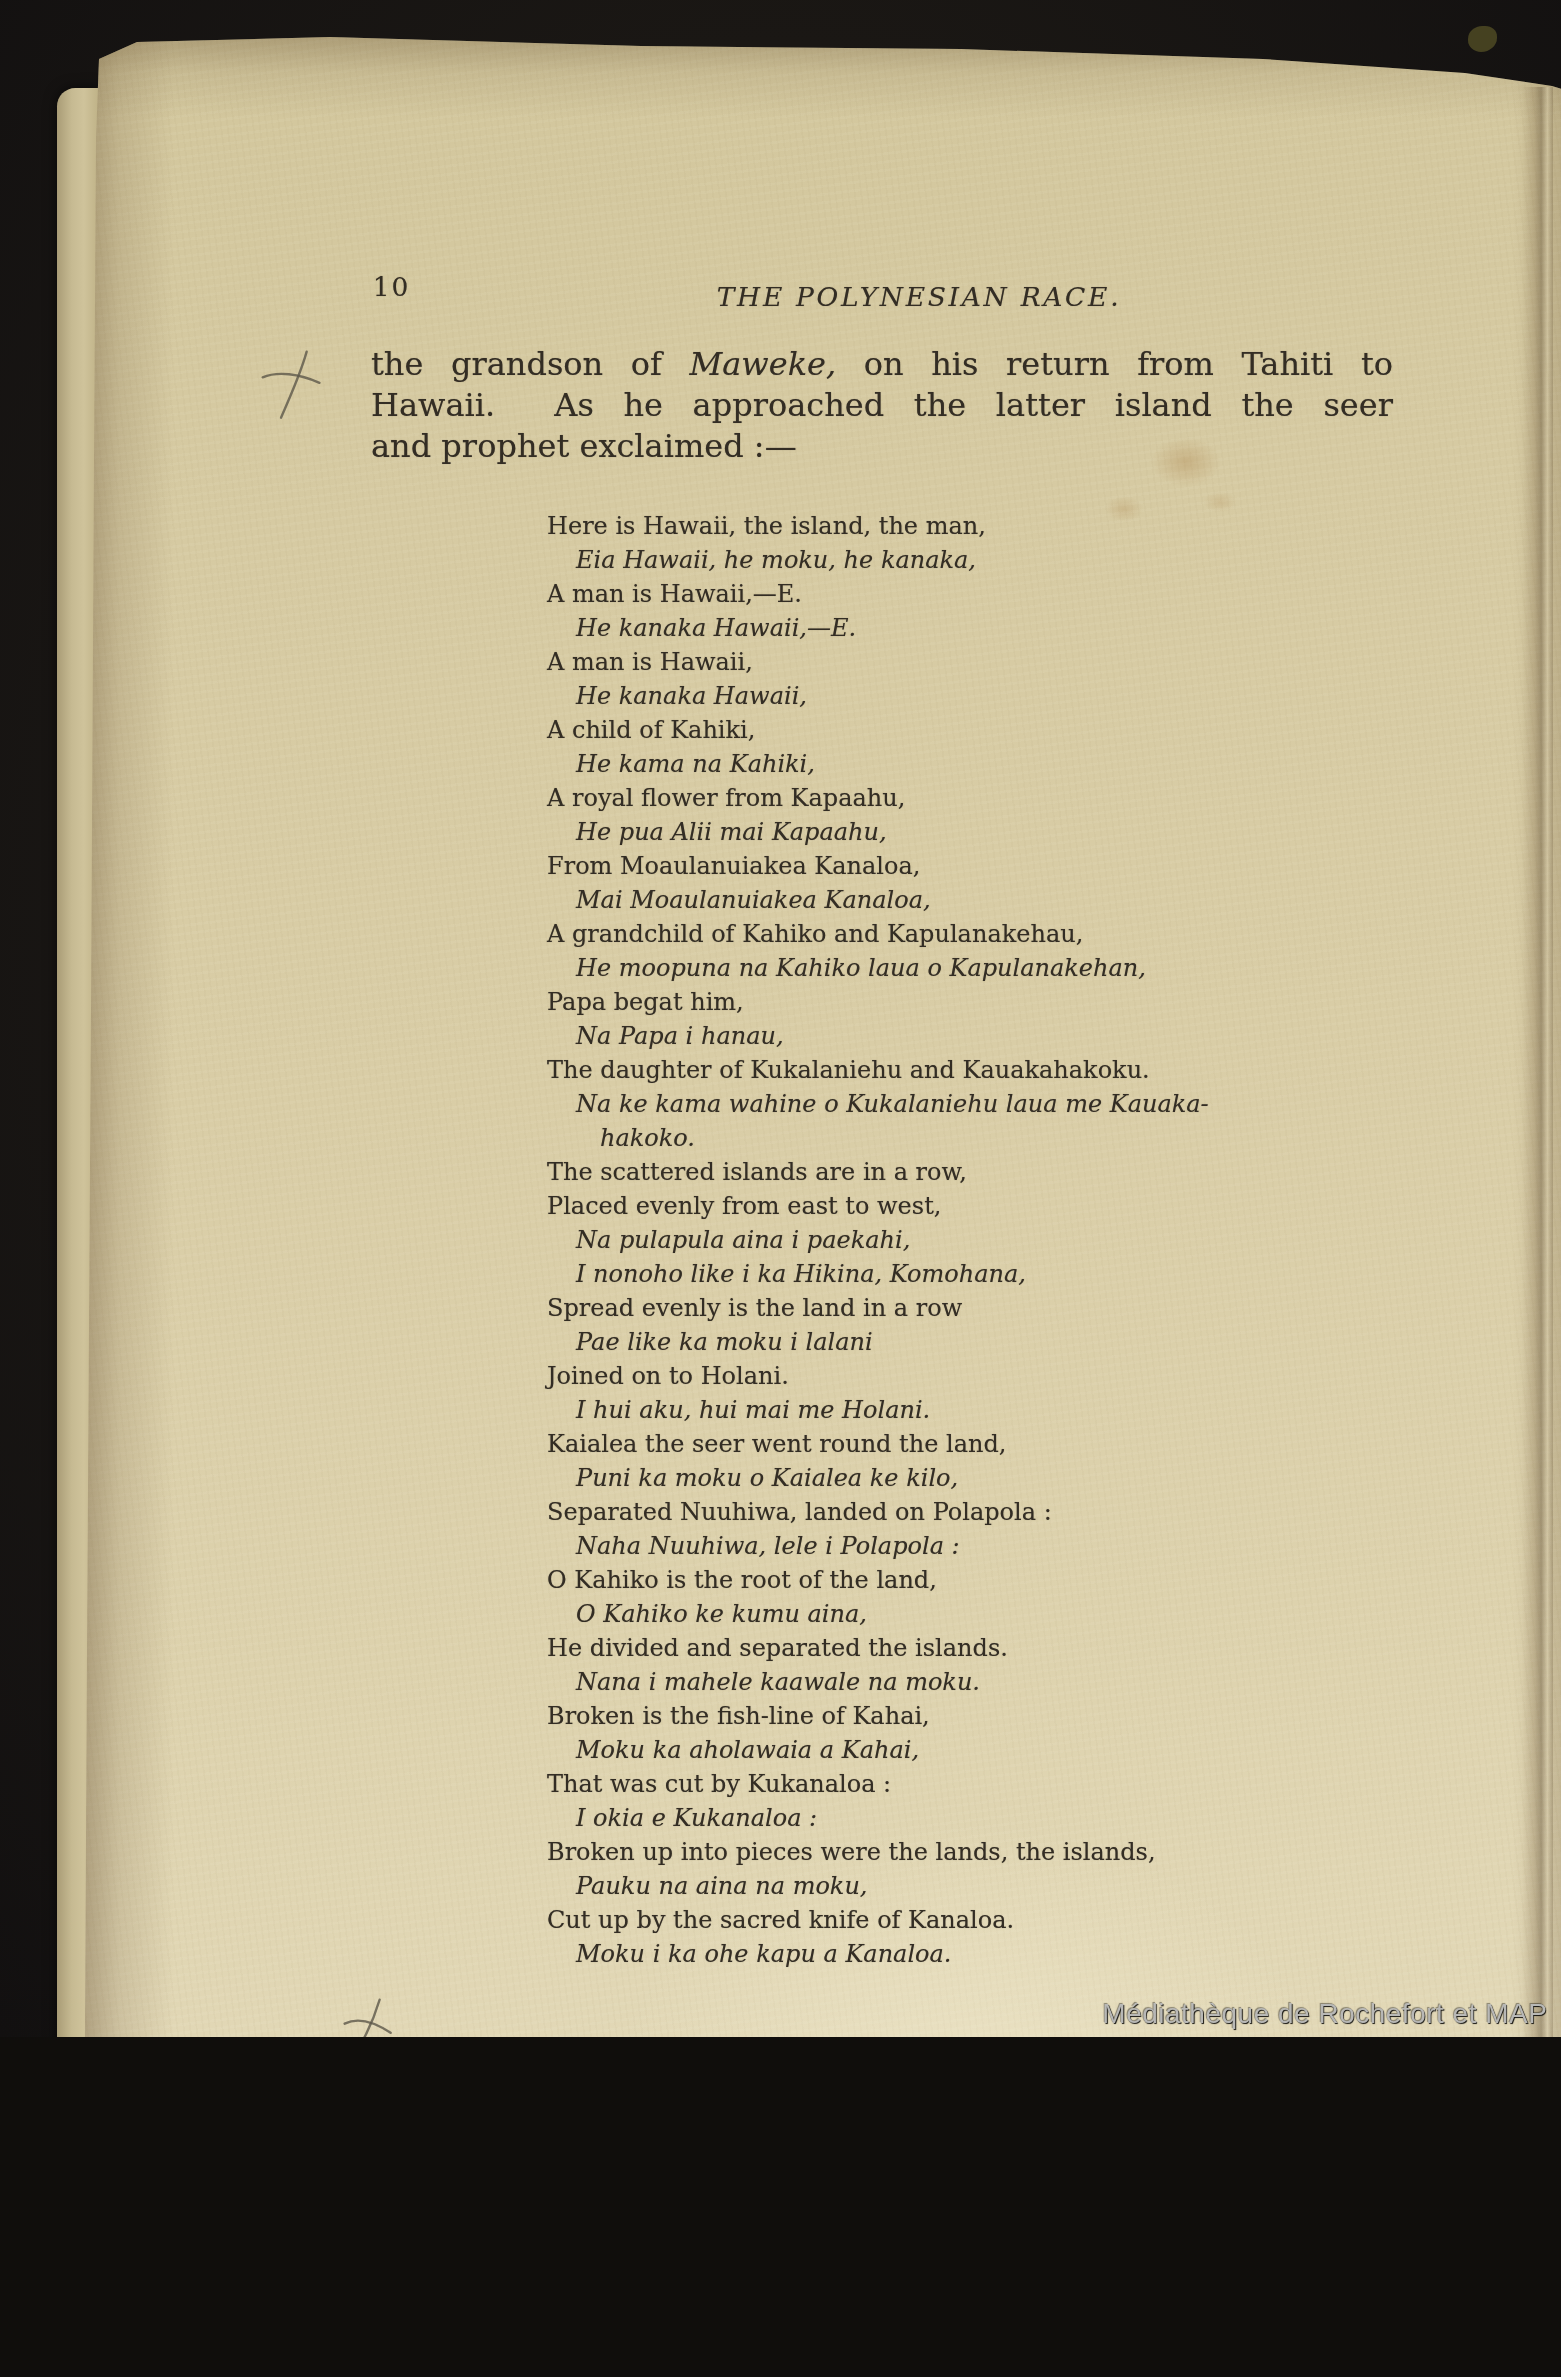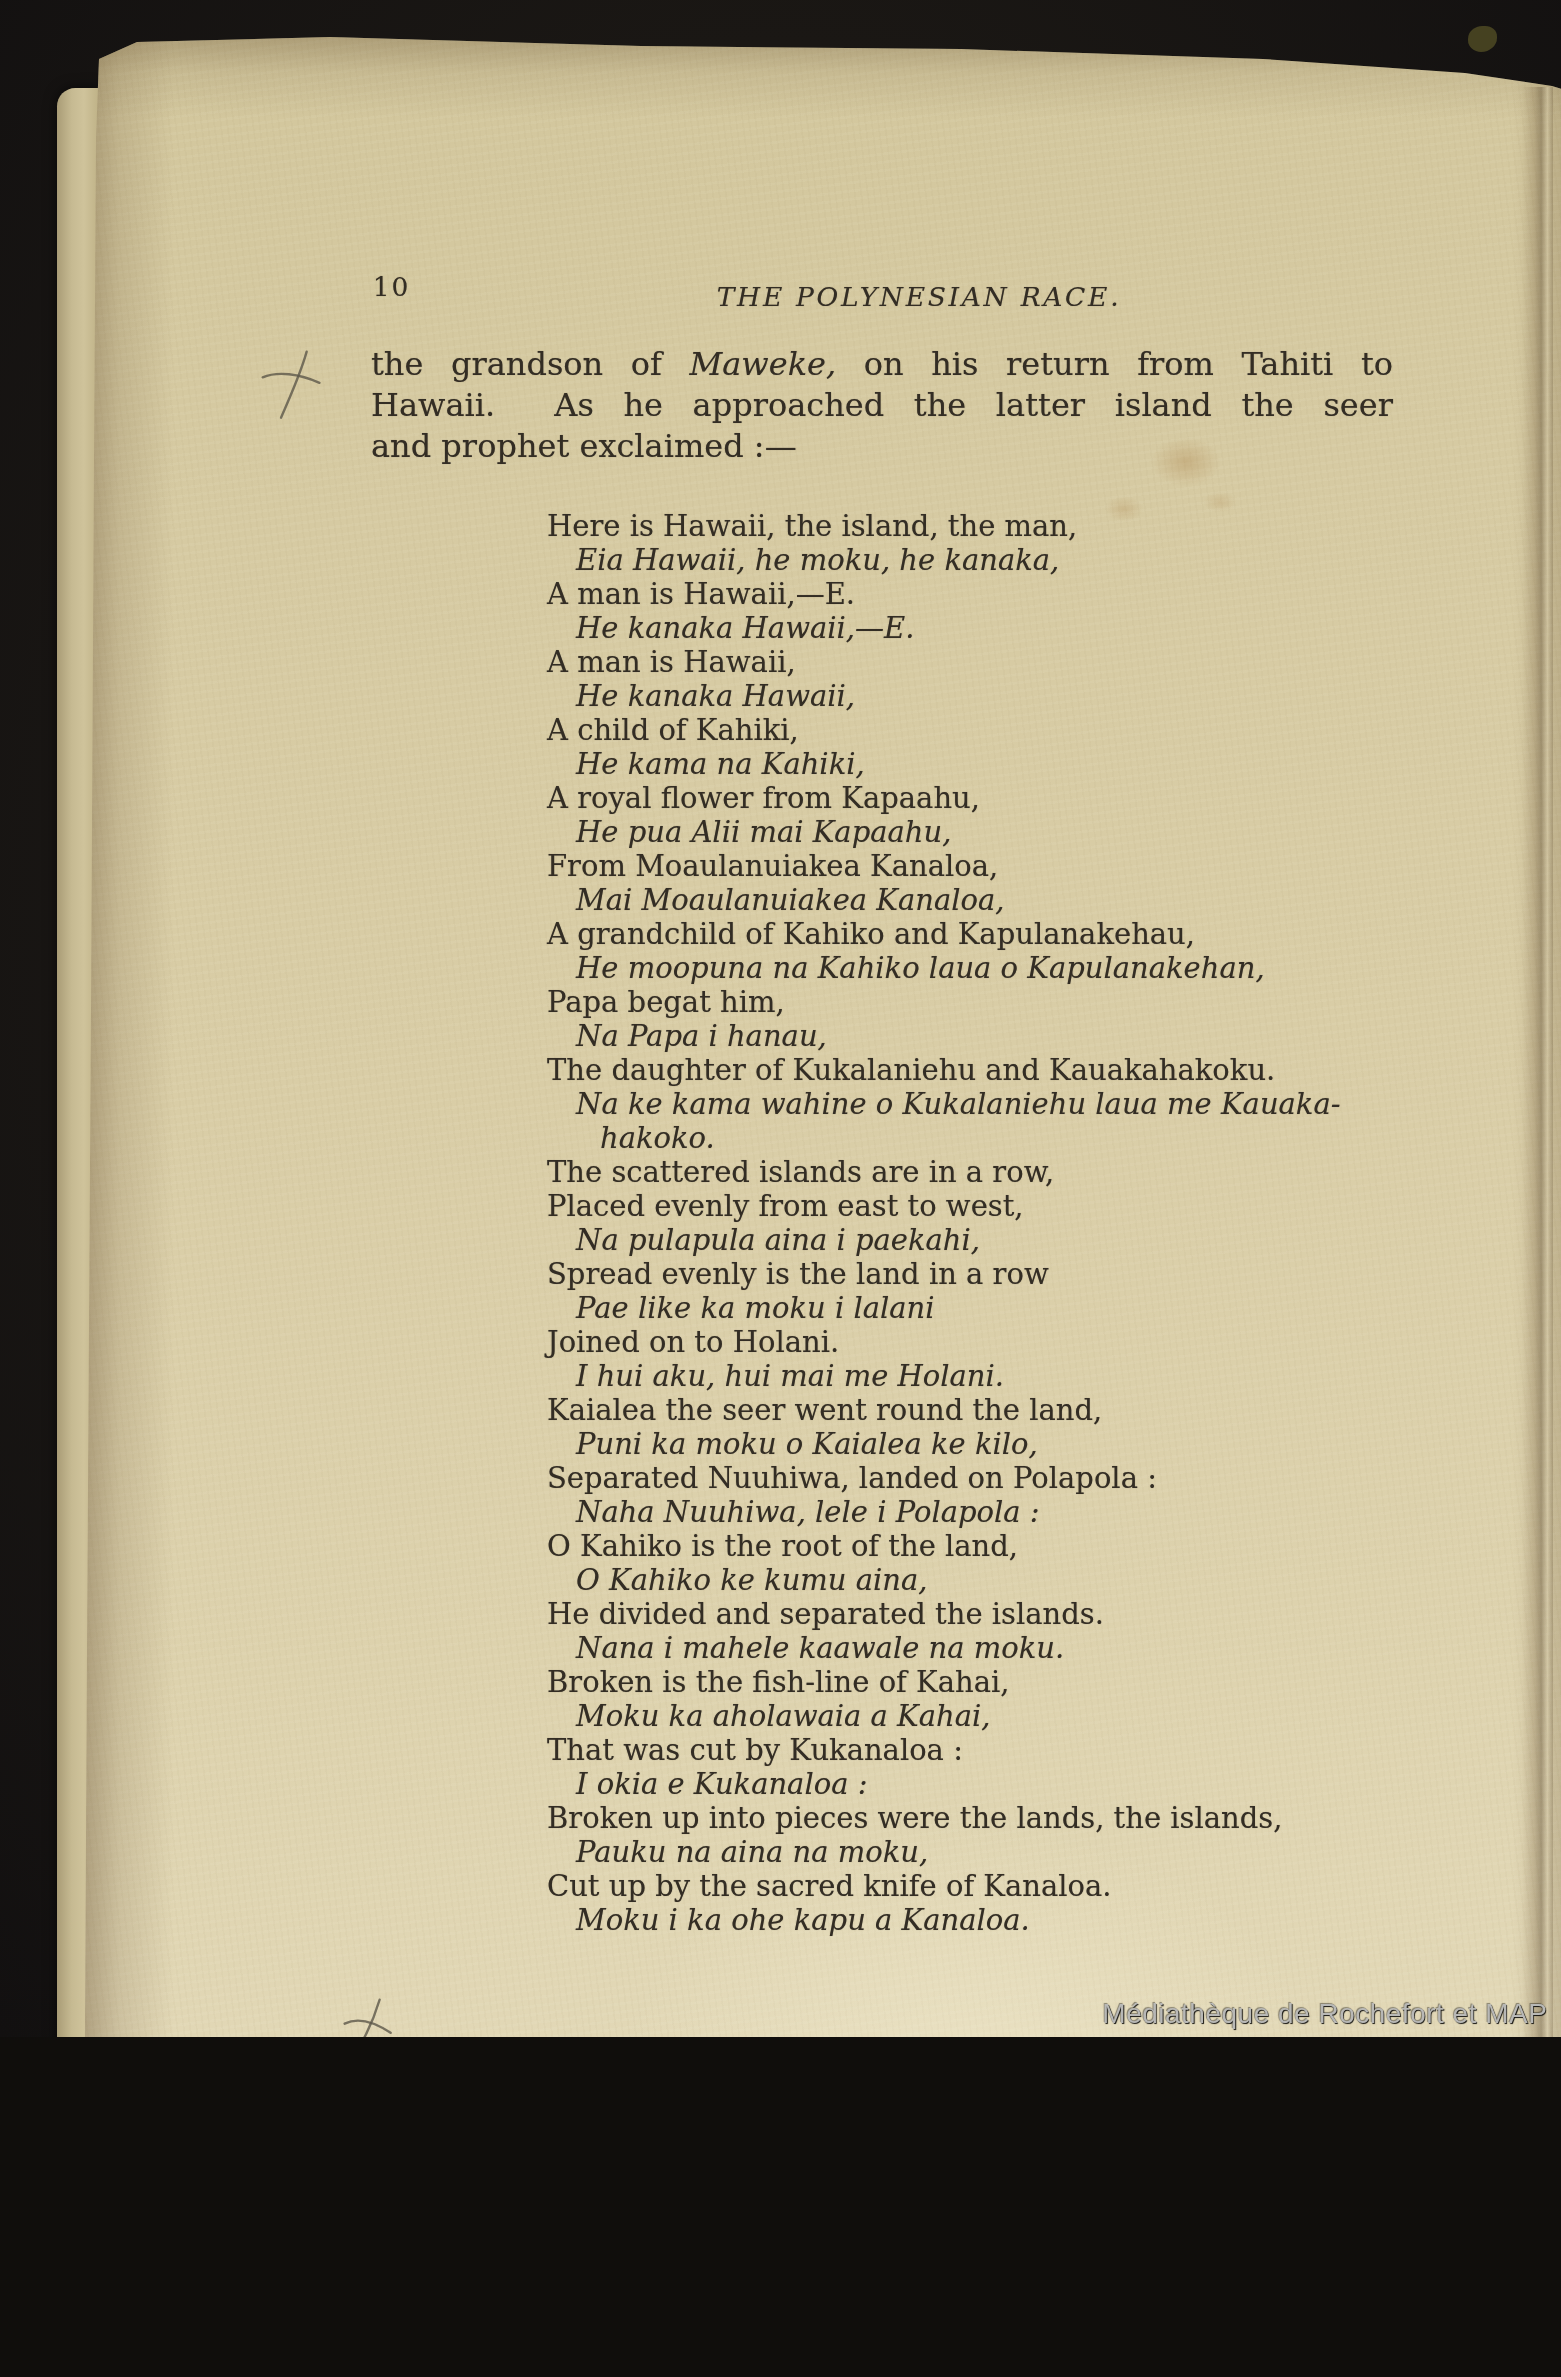--- a/index.html
+++ b/index.html
@@ -67,21 +67,21 @@
   .header-row{position:absolute;top:3.7px;left:0;right:0;height:42px;}
   .page-number{position:absolute;left:1.8px;top:0;font-size:26.5px;letter-spacing:1.8px;}
   .running-title{
     position:absolute;left:0;right:0;top:10px;text-align:center;
     font-style:italic;font-size:26.5px;letter-spacing:2.7px;transform:translateX(37px);white-space:nowrap;
   }
   .intro{position:absolute;top:77px;left:0;width:1022px;font-size:32px;line-height:41px;}
   .intro-line{white-space:nowrap;}
   .intro-line.just{white-space:normal;text-align:justify;text-align-last:justify;}
   .poem{position:absolute;top:242px;left:176px;width:787px;}
-  .poem-line{font-size:29px;line-height:34px;white-space:nowrap;}
+  .poem-line{font-size:24px;line-height:34px;white-space:nowrap;}
   .poem-line.hawaiian{font-style:italic;}
   .poem-line.ind1{margin-left:29px;}
   .poem-line.ind2{margin-left:53px;font-style:italic;}
   
   .pencil{position:absolute;z-index:6;}
   .pencil path{stroke:#5d574a;stroke-width:2.6;fill:none;opacity:.8;stroke-linecap:round;}
   
   .watermark{
     position:absolute;right:14.6px;bottom:7.3px;z-index:7;
     font-family:"Liberation Sans","DejaVu Sans",sans-serif;
@@ -127,20 +127,21 @@
         <div class="poem-line english ind0">A grandchild of Kahiko and Kapulanakehau,</div>
         <div class="poem-line hawaiian ind1">He moopuna na Kahiko laua o Kapulanakehan,</div>
         <div class="poem-line english ind0">Papa begat him,</div>
         <div class="poem-line hawaiian ind1">Na Papa i hanau,</div>
         <div class="poem-line english ind0">The daughter of Kukalaniehu and Kauakahakoku.</div>
         <div class="poem-line hawaiian ind1">Na ke kama wahine o Kukalaniehu laua me Kauaka-</div>
         <div class="poem-line hawaiian ind2">hakoko.</div>
         <div class="poem-line english ind0">The scattered islands are in a row,</div>
         <div class="poem-line english ind0">Placed evenly from east to west,</div>
         <div class="poem-line hawaiian ind1">Na pulapula aina i paekahi,</div>
+        <div class="poem-line hawaiian ind1">I nonoho like i ka Hikina, Komohana,</div>
         <div class="poem-line english ind0">Spread evenly is the land in a row</div>
         <div class="poem-line hawaiian ind1">Pae like ka moku i lalani</div>
         <div class="poem-line english ind0">Joined on to Holani.</div>
         <div class="poem-line hawaiian ind1">I hui aku, hui mai me Holani.</div>
         <div class="poem-line english ind0">Kaialea the seer went round the land,</div>
         <div class="poem-line hawaiian ind1">Puni ka moku o Kaialea ke kilo,</div>
         <div class="poem-line english ind0">Separated Nuuhiwa, landed on Polapola :</div>
         <div class="poem-line hawaiian ind1">Naha Nuuhiwa, lele i Polapola :</div>
         <div class="poem-line english ind0">O Kahiko is the root of the land,</div>
         <div class="poem-line hawaiian ind1">O Kahiko ke kumu aina,</div>

